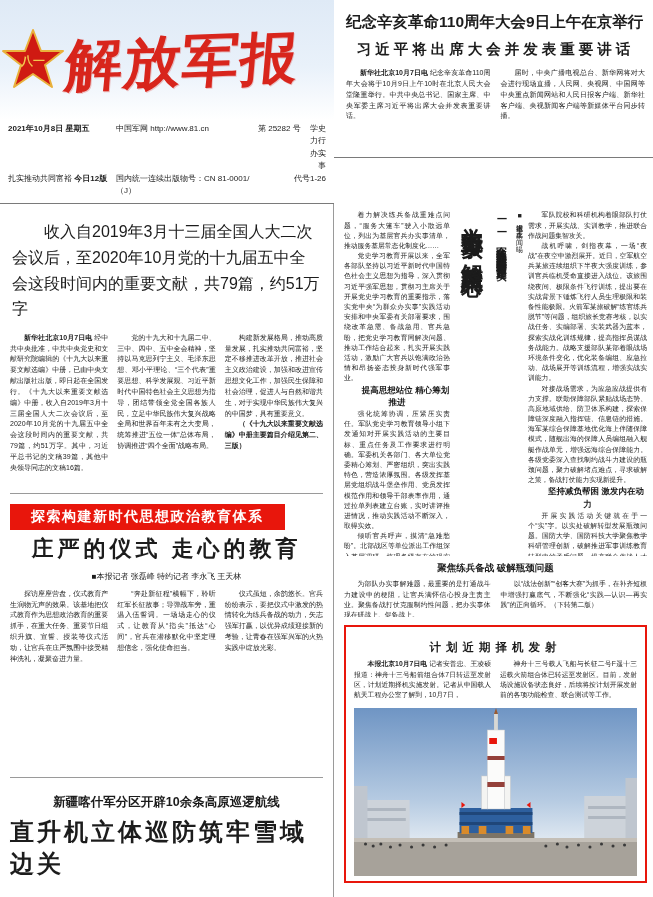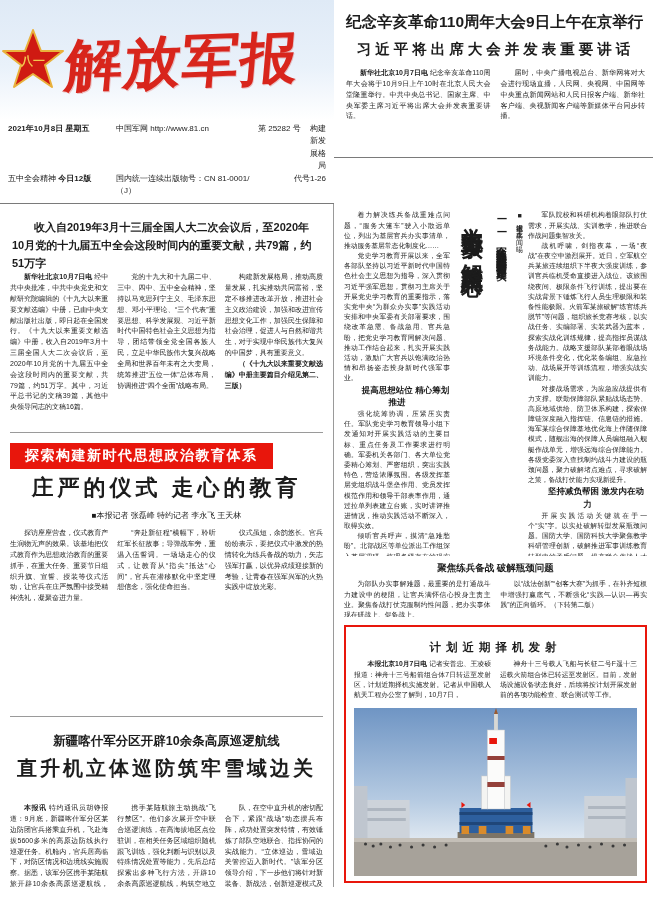--- a/index.html
+++ b/index.html
@@ -27,36 +27,36 @@
   .lead-cols{display:flex;gap:10px;margin-top:9px;font-size:7px;line-height:1.55;text-align:justify;flex:1;overflow:hidden;}
   .lead-cols>div{flex:1;}
   p.p{margin:0;text-indent:2em;}
   
   .main{display:flex;}
   .left{width:334px;box-sizing:border-box;border-right:1px solid #9a9a9a;padding:8px 10px 0 10px;}
   .right{width:319px;box-sizing:border-box;padding:6px 6px 0 10px;}
   .rule{border-bottom:1px solid #9a9a9a;margin:8px 0;}
   
   .doc-h1{font-size:16px;font-weight:900;text-align:center;white-space:nowrap;margin-top:4px;}
-  .doc-deck{font-size:11px;font-weight:700;line-height:1.6;margin:7px 2px 0 2px;text-indent:2em;}
+  .doc-deck{font-size:16px;font-weight:400;line-height:1.6;margin:7px 2px 11px 2px;text-indent:2em;}
   .cols3{display:flex;gap:9px;font-size:7px;line-height:1.55;text-align:justify;overflow:hidden;}
   .cols3>div{flex:1;}
   .doc-cols{height:152px;}
   .doc-note{margin:3px 0 0;font-weight:700;text-indent:0;}
   
   .edu-banner{display:inline-block;background:#e8160c;color:#fff;font-weight:800;font-size:14px;
-              letter-spacing:1.5px;padding:4px 15px;margin-top:2px;}
+              letter-spacing:1.5px;padding:4px 21px;margin-top:2px;}
   .edu-kicker{font-family:"DejaVu Serif",serif;font-size:12px;text-align:center;margin-top:10px;letter-spacing:1px;}
   .edu-h1{font-size:22px;font-weight:900;text-align:center;letter-spacing:4px;margin-top:4px;}
   .edu-byline{font-size:8px;text-align:center;margin:7px 0;}
   .edu-cols{height:180px;}
   
   .heli-kicker{font-size:12.5px;font-weight:700;text-align:center;margin-top:16px;}
-  .heli-h1{font-family:"DejaVu Serif",serif;font-size:20px;font-weight:900;letter-spacing:3px;
-           text-align:center;margin:5px 0 21px;}
+  .heli-h1{font-family:"DejaVu Serif",serif;font-size:24px;font-weight:900;letter-spacing:3px;
+           text-align:left;margin:5px 0 21px;}
   .heli-cols{height:84px;}
   
   .study{display:flex;height:346px;overflow:hidden;}
   .study-colA{width:106px;font-size:6.8px;line-height:1.5;text-align:justify;overflow:hidden;}
   .study-colB{flex:1;font-size:6.8px;line-height:1.5;text-align:justify;overflow:hidden;}
   .col-sub{font-weight:800;font-size:8.5px;text-align:center;margin:5px 0;text-indent:0;}
   .v-head{writing-mode:vertical-rl;text-orientation:upright;font-size:22px;font-weight:900;
           line-height:1;letter-spacing:1.5px;padding:0 9px 0 11px;}
   .v-sub{writing-mode:vertical-rl;text-orientation:upright;font-family:"DejaVu Serif",serif;
          font-size:10.5px;font-weight:700;letter-spacing:1px;padding:2px 3px;}
@@ -87,25 +87,25 @@
         </svg>
         <div class="brand">解放军报</div>
       </div>
       <div class="dates">
         <div class="row">
           <span class="c1 b">
             <span>2021年10月8日</span> <span>星期五</span>
           </span>
           <span class="c2">中国军网 http://www.81.cn</span>
           <span class="c3">第 25282 号</span>
-          <span class="c4">构建新发展格局</span>
+          <span class="c4">学史力行办实事</span>
         </div>
         <div class="row">
           <span class="c1">
-            <span>五中全会精神</span> <span class="b">今日12版</span>
+            <span>扎实推动共同富裕</span> <span class="b">今日12版</span>
           </span>
           <span class="c2">国内统一连续出版物号：CN 81-0001/（J）</span>
           <span class="c4">代号1-26</span>
         </div>
       </div>
     </div>
 
     <div class="top-right">
       <div class="lead-h1">纪念辛亥革命110周年大会9日上午在京举行</div>
       <div class="lead-h2">习近平将出席大会并发表重要讲话</div>

